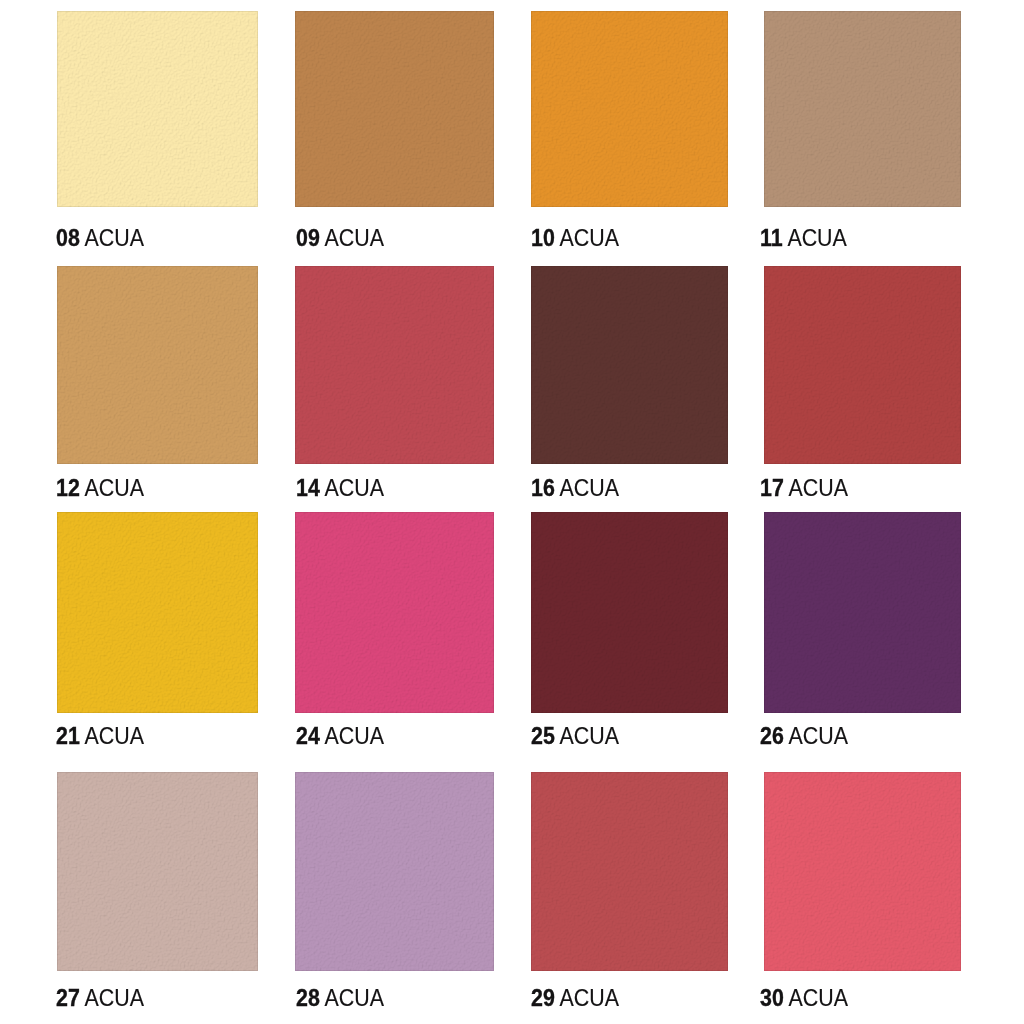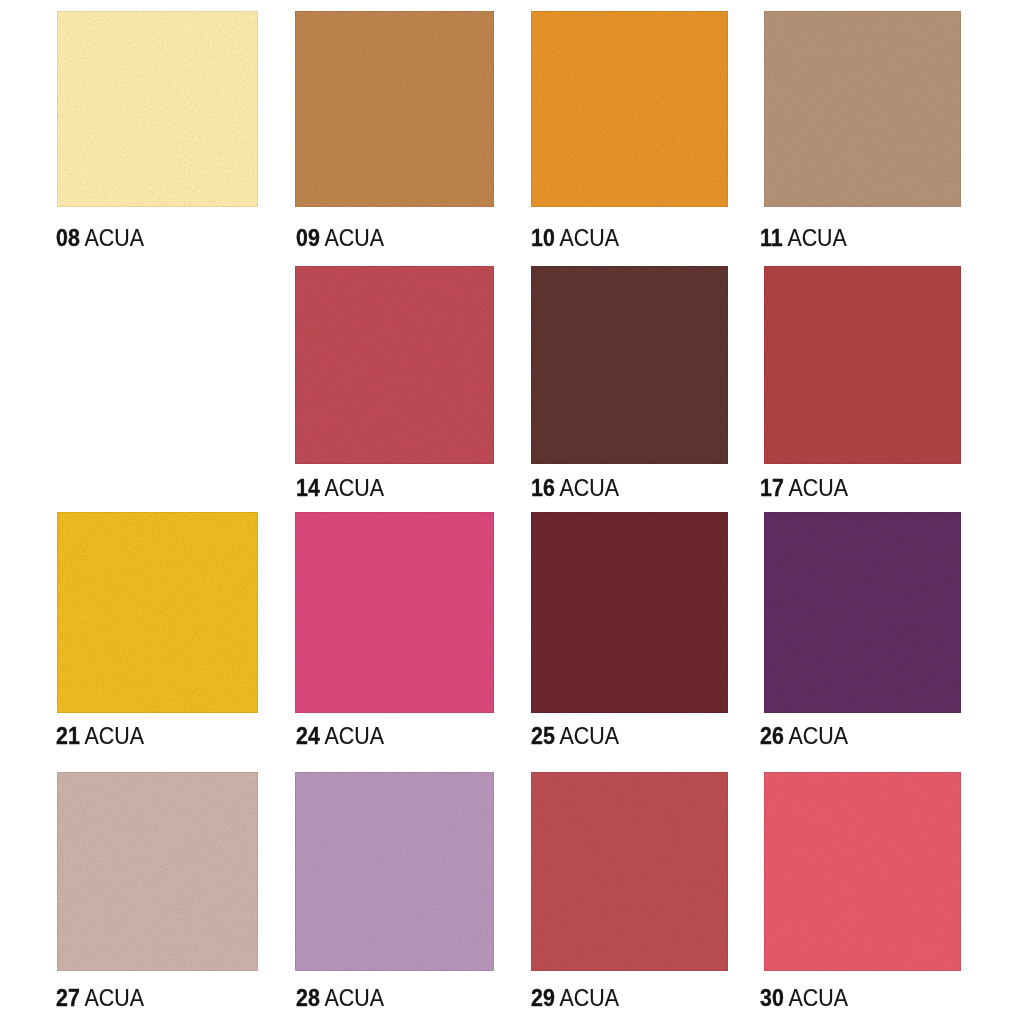--- a/index.html
+++ b/index.html
@@ -136,20 +136,28 @@
         <div class="caption" style="top: 216px; left: 0px;"><span class="code">10</span> <span class="name">ACUA</span></div>
       </div>
       <div class="cell" style="left: 764px; top: 11px; width: 197px; height: 242px;">
         <div class="swatch" style="width: 197px; height: 196px; background: rgb(181, 146, 118);">
           <svg class="tex" aria-hidden="true">
             <rect width="100%" height="100%" filter="url(#grain)" style="mix-blend-mode:multiply;opacity:0.27"></rect>
           </svg>
         </div>
         <div class="caption" style="top: 216px; left: -4px;"><span class="code">11</span> <span class="name">ACUA</span></div>
       </div>
+      <div class="cell" style="left: 57px; top: 266px; width: 201px; height: 237px;">
+        <div class="swatch" style="width: 201px; height: 198px; background: rgb(207, 158, 97);">
+          <svg class="tex" aria-hidden="true">
+            <rect width="100%" height="100%" filter="url(#grain)" style="mix-blend-mode:multiply;opacity:0.27"></rect>
+          </svg>
+        </div>
+        <div class="caption" style="top: 211px; left: -1px;"><span class="code">12</span> <span class="name">ACUA</span></div>
+      </div>
       <div class="cell" style="left: 295px; top: 266px; width: 199px; height: 237px;">
         <div class="swatch" style="width: 199px; height: 198px; background: rgb(190, 73, 83);">
           <svg class="tex" aria-hidden="true">
             <rect width="100%" height="100%" filter="url(#grain)" style="mix-blend-mode:multiply;opacity:0.27"></rect>
           </svg>
         </div>
         <div class="caption" style="top: 211px; left: 1px;"><span class="code">14</span> <span class="name">ACUA</span></div>
       </div>
       <div class="cell" style="left: 531px; top: 266px; width: 197px; height: 237px;">
         <div class="swatch" style="width: 197px; height: 198px; background: rgb(94, 52, 48);">

